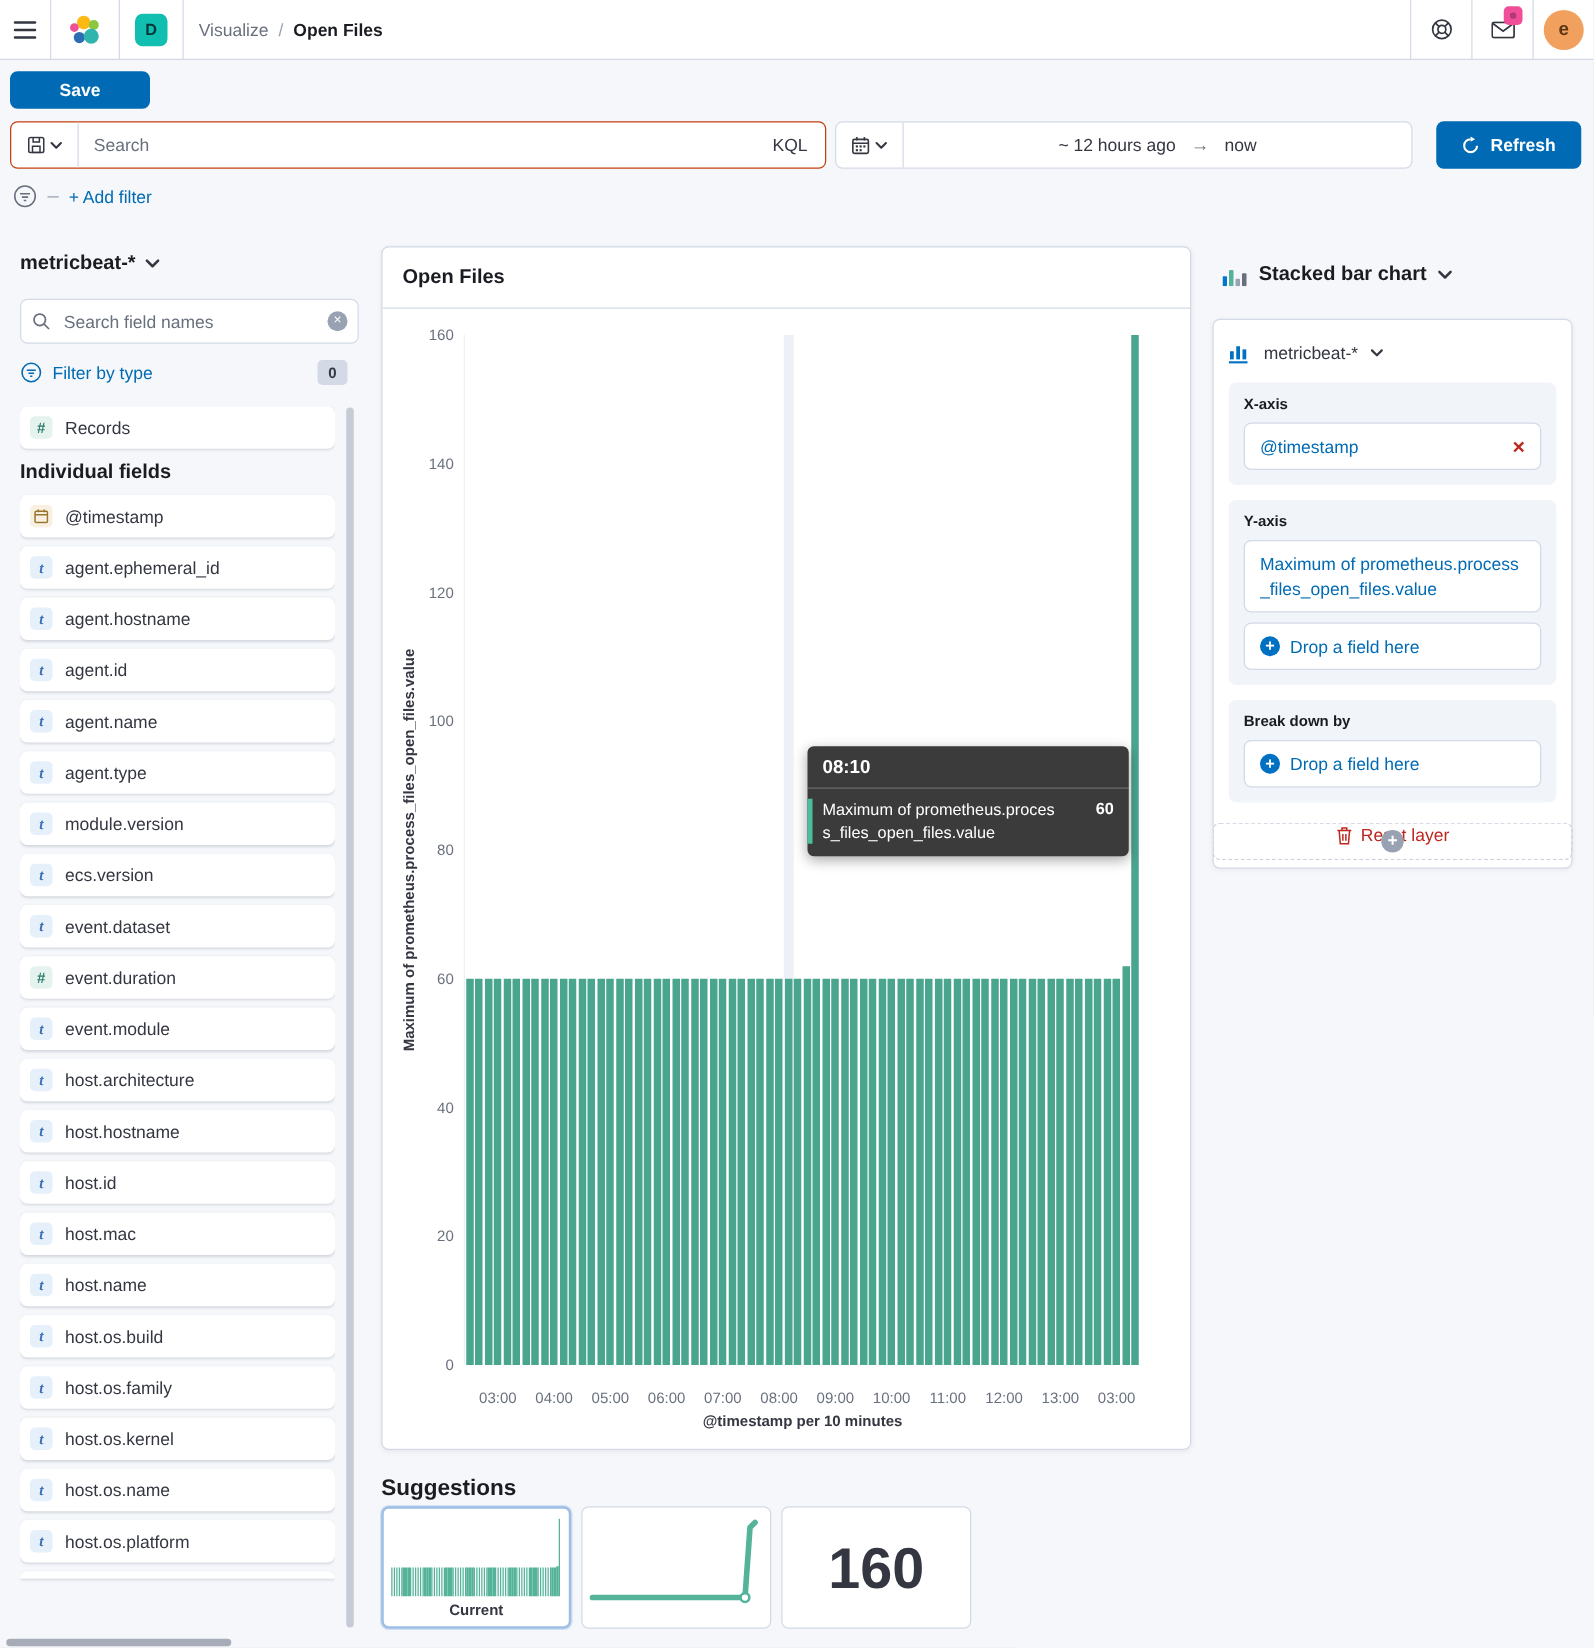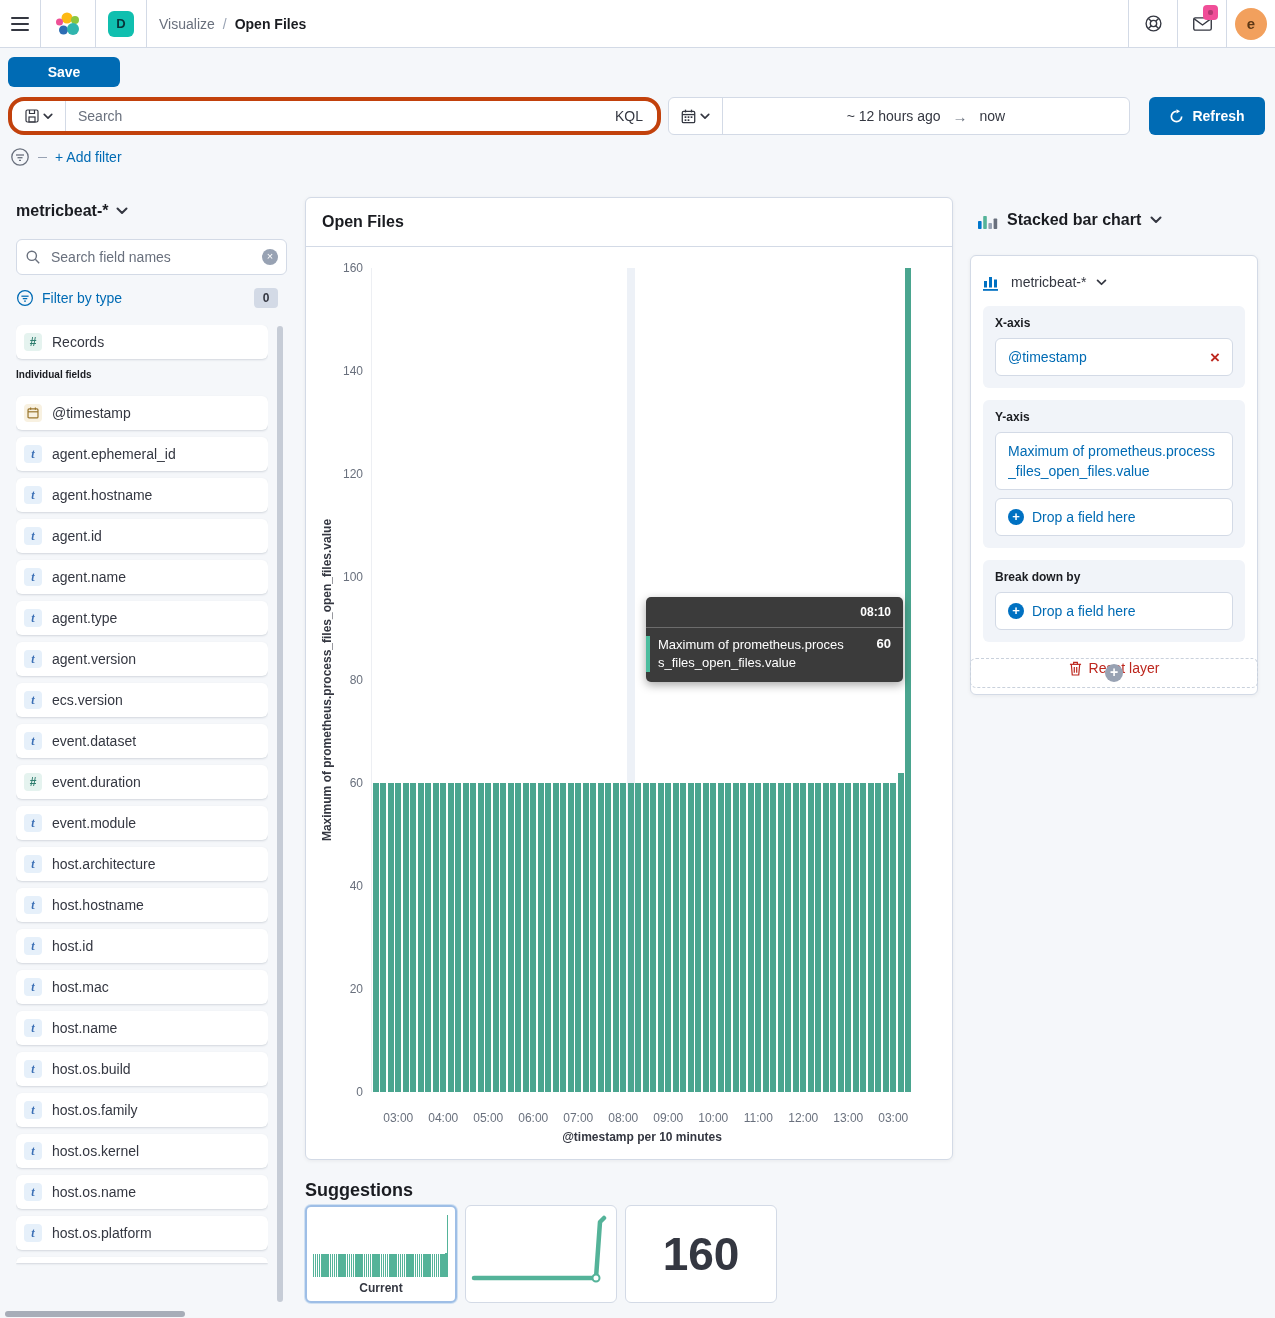--- a/index.html
+++ b/index.html
@@ -29,21 +29,21 @@
   .mail-badge { position:absolute; top:5px; right:8px; width:15px; height:15px; border-radius:4px; background:#F04E98;
                 display:flex; align-items:center; justify-content:center; }
   .mail-badge i { width:5px; height:5px; border-radius:2px; background:#b23a72; }
   .avatar { width:32px; height:32px; border-radius:50%; background:#F2A05D; color:#5d3715;
             font-weight:bold; font-size:15px; display:flex; align-items:center; justify-content:center; }
   
   .save-btn { position:absolute; left:8px; top:57px; width:112px; height:30px; background:#006BB4; color:#fff;
               font-weight:bold; font-size:14px; border:none; border-radius:6px; cursor:pointer; }
   .query-row { position:absolute; left:8px; top:97px; height:38px; }
   .search-group { position:absolute; left:0; top:0; width:653px; height:38px; background:#fff;
-                  border:4px solid #c2410c; border-radius:16px; display:flex; align-items:center; }
+                  border:1px solid #c2410c; border-radius:6px; display:flex; align-items:center; }
   .savedq-btn { width:54px; height:100%; border-right:1px solid #D3DAE6; display:flex; align-items:center;
                 justify-content:center; gap:4px; cursor:pointer; }
   .search-input { flex:1; border:none; outline:none; font-size:14px; padding:0 12px;
                   font-family:inherit; color:#343741; background:transparent; }
   .search-input::placeholder { color:#69707D; }
   .kql-label { padding:0 14px; font-size:14px; color:#343741; cursor:pointer; }
   .datepicker { position:absolute; left:660px; top:0; width:462px; height:38px; background:#fff;
                 border:1px solid #D3DAE6; border-radius:6px; display:flex; align-items:center; }
   .cal-btn { width:54px; height:100%; border-right:1px solid #D3DAE6; display:flex; align-items:center;
              justify-content:center; gap:4px; cursor:pointer; }
@@ -65,21 +65,21 @@
   .clear-btn { width:16px; height:16px; border-radius:50%; background:#98A2B3; color:#fff; font-size:11px;
                line-height:15px; text-align:center; cursor:pointer; flex:none; }
   .sb-filter-row { position:absolute; left:16px; top:286px; width:262px; height:24px; display:flex; align-items:center; }
   .sb-filter-link { display:flex; align-items:center; gap:8px; color:#006BB4; cursor:pointer; }
   .count-badge { margin-left:auto; min-width:24px; height:20px; background:#D3DAE6; border-radius:4px; color:#343741;
                  font-size:12px; font-weight:bold; display:flex; align-items:center; justify-content:center; padding:0 6px; }
   .field-list { position:absolute; left:16px; top:325px; width:252px; height:983px; overflow:hidden; }
   .field-row { height:34px; background:#fff; border-radius:6px; box-shadow:0 1px 2px rgba(112,123,140,.25);
                display:flex; align-items:center; padding:0 8px; gap:10px; margin-bottom:7px; cursor:pointer; }
   .field-label { font-size:14px; color:#343741; }
-  .fields-heading { font-size:10px; font-weight:bold; color:#1a1c21; margin:10px 0 12px 0; height:15px; }
+  .fields-heading { font-size:16px; font-weight:bold; color:#1a1c21; margin:10px 0 12px 0; height:15px; }
   .token { width:18px; height:18px; border-radius:4px; flex:none; display:flex; align-items:center; justify-content:center;
            font-size:12px; font-weight:bold; }
   .token-string { background:#E6F0FA; color:#3B6FB5; font-family:"Liberation Serif","DejaVu Serif",serif; font-style:italic; }
   .token-number { background:#E5F3EF; color:#2E7D6E; }
   .token-date   { background:#F8F1E1; color:#99762E; }
   .token-ip     { background:#F8E5E1; }
   .token-ip b   { width:13px; height:13px; border-radius:3px; background:#C75550; color:#fff; font-size:7px;
                   font-weight:bold; display:flex; align-items:center; justify-content:center; font-style:normal; }
   .sb-scrollbar { position:absolute; left:277px; top:326px; width:6px; height:976px; background:#C6CCD6; border-radius:3px; cursor:pointer; }
   .h-scrollbar { position:absolute; left:5px; top:1311px; width:180px; height:6px; background:#A7ADB8; border-radius:3px; cursor:pointer; }
@@ -96,21 +96,21 @@
   .plot { position:absolute; left:66px; top:70px; width:540px; height:824px; }
   .hover-band { position:absolute; top:0; bottom:0; background:#EDF1F7; z-index:0; }
   .bar { position:absolute; bottom:0; background:#4AA58F; z-index:1; }
   .x-ticks { position:absolute; left:66px; top:913px; width:540px; height:16px;text-align:right; }
   .x-ticks div { position:absolute; transform:translateX(-50%); font-size:12px; color:#69707D; white-space:nowrap; }
   .x-axis-title { position:absolute; left:66px; top:932px; width:540px; text-align:center; font-size:12px;
                   font-weight:bold; color:#343741; }
   
   .chart-tooltip { position:absolute; left:340px; top:399px; width:257px; background:#3B3B3B; border-radius:5px;
                    box-shadow:0 3px 10px rgba(0,0,0,.35); color:#fff; z-index:5; }
-  .tt-header { padding:8px 12px; font-size:12px; font-weight:bold; border-bottom:1px solid rgba(255,255,255,.25);text-align:right; }
+  .tt-header { padding:8px 12px; font-size:15px; font-weight:bold; border-bottom:1px solid rgba(255,255,255,.25); }
   .tt-body { display:flex; padding:8px 12px 10px 0; }
   .tt-accent { width:4px; background:#4DBD9E; margin:0 8px 0 0; border-radius:0; flex:none; }
   .tt-label { width:192px; font-size:13px; line-height:18px; word-break:break-all; }
   .tt-value { margin-left:auto; font-size:13px; font-weight:bold; }
   
   .chart-switch { position:absolute; left:978px; top:211px; display:flex; align-items:center; gap:9px; cursor:pointer; }
   .chart-switch span { font-size:16px; font-weight:bold; color:#1a1c21; }
   .layer-card { position:absolute; left:970px; top:255px; width:288px; background:#fff; border:1px solid #D3DAE6;
                 border-radius:6px; box-shadow:0 1px 4px rgba(0,0,0,.06); padding:12px; }
   .layer-head { display:flex; align-items:center; gap:10px; height:28px; margin-bottom:10px; cursor:pointer; }
@@ -334,21 +334,21 @@
       <div class="field-row">
         <span class="token token-string">t</span>
         <span class="field-label">agent.name</span>
       </div>
       <div class="field-row">
         <span class="token token-string">t</span>
         <span class="field-label">agent.type</span>
       </div>
       <div class="field-row">
         <span class="token token-string">t</span>
-        <span class="field-label">agent.version</span>
+        <span class="field-label">module.version</span>
       </div>
       <div class="field-row">
         <span class="token token-string">t</span>
         <span class="field-label">ecs.version</span>
       </div>
       <div class="field-row">
         <span class="token token-string">t</span>
         <span class="field-label">event.dataset</span>
       </div>
       <div class="field-row">

